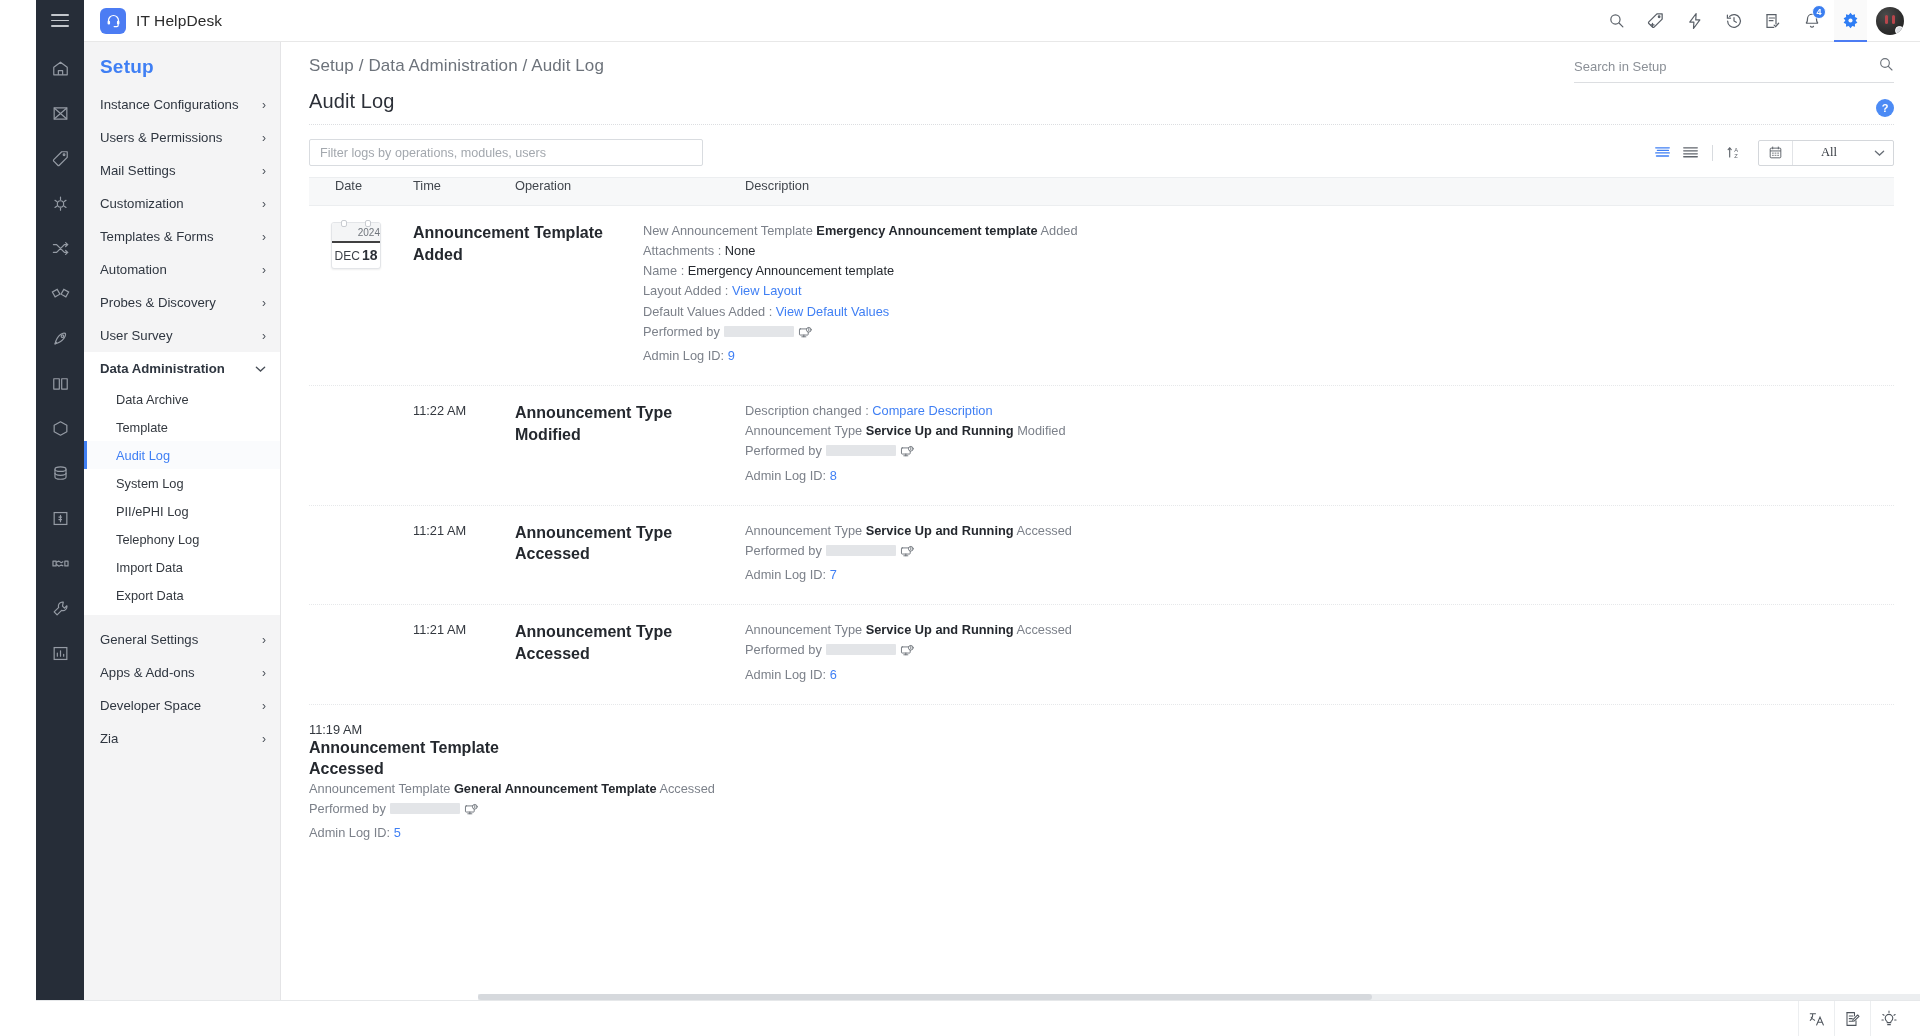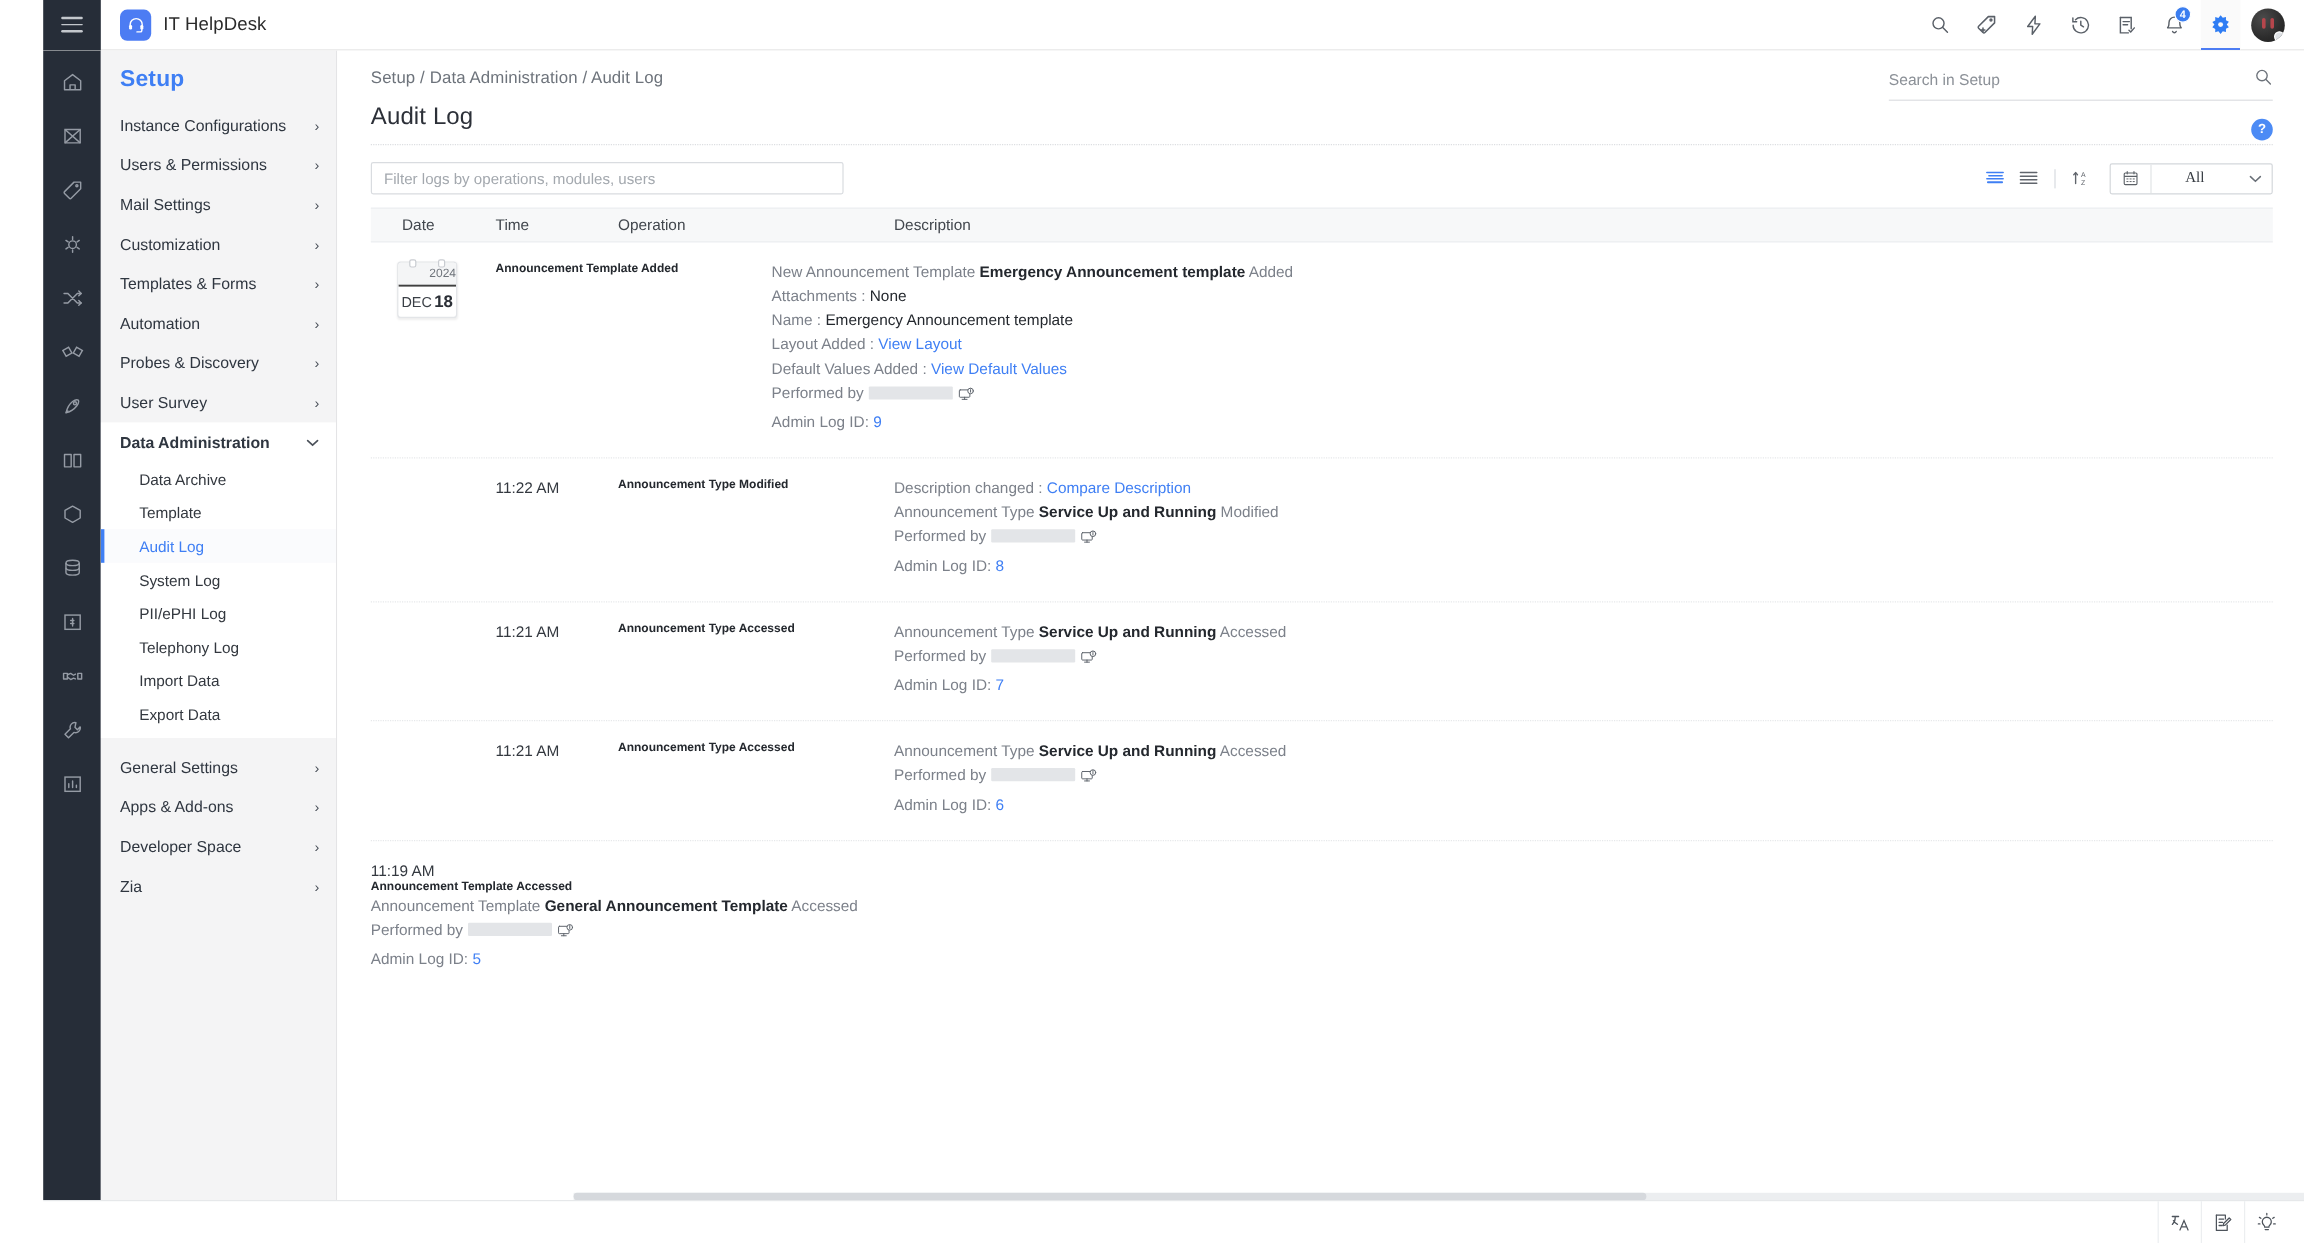--- a/index.html
+++ b/index.html
@@ -87,21 +87,21 @@
   }
   .nav-sub.selected { color: #3f7ff4; background: #fafbfd; }
   .nav-sub.selected::before {
     content:""; position: absolute; left: 0; top: 0; bottom: 0; width: 3px; background: #3f7ff4;
   }
   .nav-divider { height: 8px; }
 
   
   .main { flex: 1 1 auto; background: #fff; display: flex; flex-direction: column; min-width: 0; position: relative; }
   .main-head { padding: 14px 26px 0 28px; position: relative; }
-  .breadcrumb { font-size: 14px; color: #6d737b; letter-spacing: .1px; }
+  .breadcrumb { font-size: 17px; color: #6d737b; letter-spacing: .1px; }
   .page-title { font-size: 20px; color: #2c3038; margin-top: 14px; letter-spacing: .1px; }
   .title-rule { border-bottom: 1px dotted #dcdee1; margin-top: 11px; }
 
   .setup-search {
     position: absolute; right: 26px; top: 14px; width: 320px;
     display: flex; align-items: center; border-bottom: 1px solid #dcdee1; padding-bottom: 6px;
   }
   .setup-search input {
     flex: 1 1 auto; border: none; outline: none; font-size: 13px; color: #2c3038;
     font-family: "Liberation Sans", sans-serif; background: transparent;
@@ -138,32 +138,32 @@
   }
   .date-select .sel-label {
     min-width: 72px; text-align: center; font-size: 12.6px; color: #33383f; padding: 0 6px;
   }
   .date-select .sel-chev { width: 28px; display: flex; align-items: center; justify-content: center; color: #6a7078; cursor: pointer; }
 
   
   .table-wrap { margin: 11px 26px 0 28px; flex: 1 1 auto; min-height: 0; }
   .thead {
     display: flex; background: #f7f8f9; border-top: 1px solid #eceef0; border-bottom: 1px solid #eceef0;
-    height: 29px; align-items: center; font-size: 12.8px; color: #41464d;
+    height: 29px; align-items: flex-start; font-size: 12.8px; color: #41464d;
   }
   .col-date { width: 104px; padding-left: 26px; }
   .col-time { width: 102px; }
   .col-oper { width: 230px; }
   .col-desc { flex: 1 1 auto; }
 
   .trow { display: flex; border-bottom: 1px dotted #e6e8ea; padding: 16px 0 18px 0; }
   .trow:last-child { border-bottom: none; flex-direction: column; }
   .cell-date { width: 104px; padding-left: 22px; }
   .cell-time { width: 102px; font-size: 12.8px; color: #33383f; padding-top: 1px; }
-  .cell-oper { width: 230px; font-size: 10px; font-weight: bold; color: #24282e; line-height: 1.35; padding-right: 18px; }
+  .cell-oper { width: 230px; font-size: 16px; font-weight: bold; color: #24282e; line-height: 1.35; padding-right: 18px; }
   .cell-desc { flex: 1 1 auto; font-size: 12.8px; color: #7c818a; line-height: 1.42; }
   .cell-desc .b { color: #24282e; font-weight: bold; }
   .cell-desc .v { color: #24282e; }
   .cell-desc a { color: #3f7ff4; text-decoration: none; cursor: pointer; }
   .desc-line { margin-bottom: 2px; display: block; }
   .redacted {
     display: inline-block; width: 70px; height: 11px; background: #e3e5e8;
     border-radius: 1px; vertical-align: -1px; margin: 0 4px;
   }
   .perf-icon { display: inline-block; vertical-align: -4px; color: #5c626a; cursor: pointer; }

